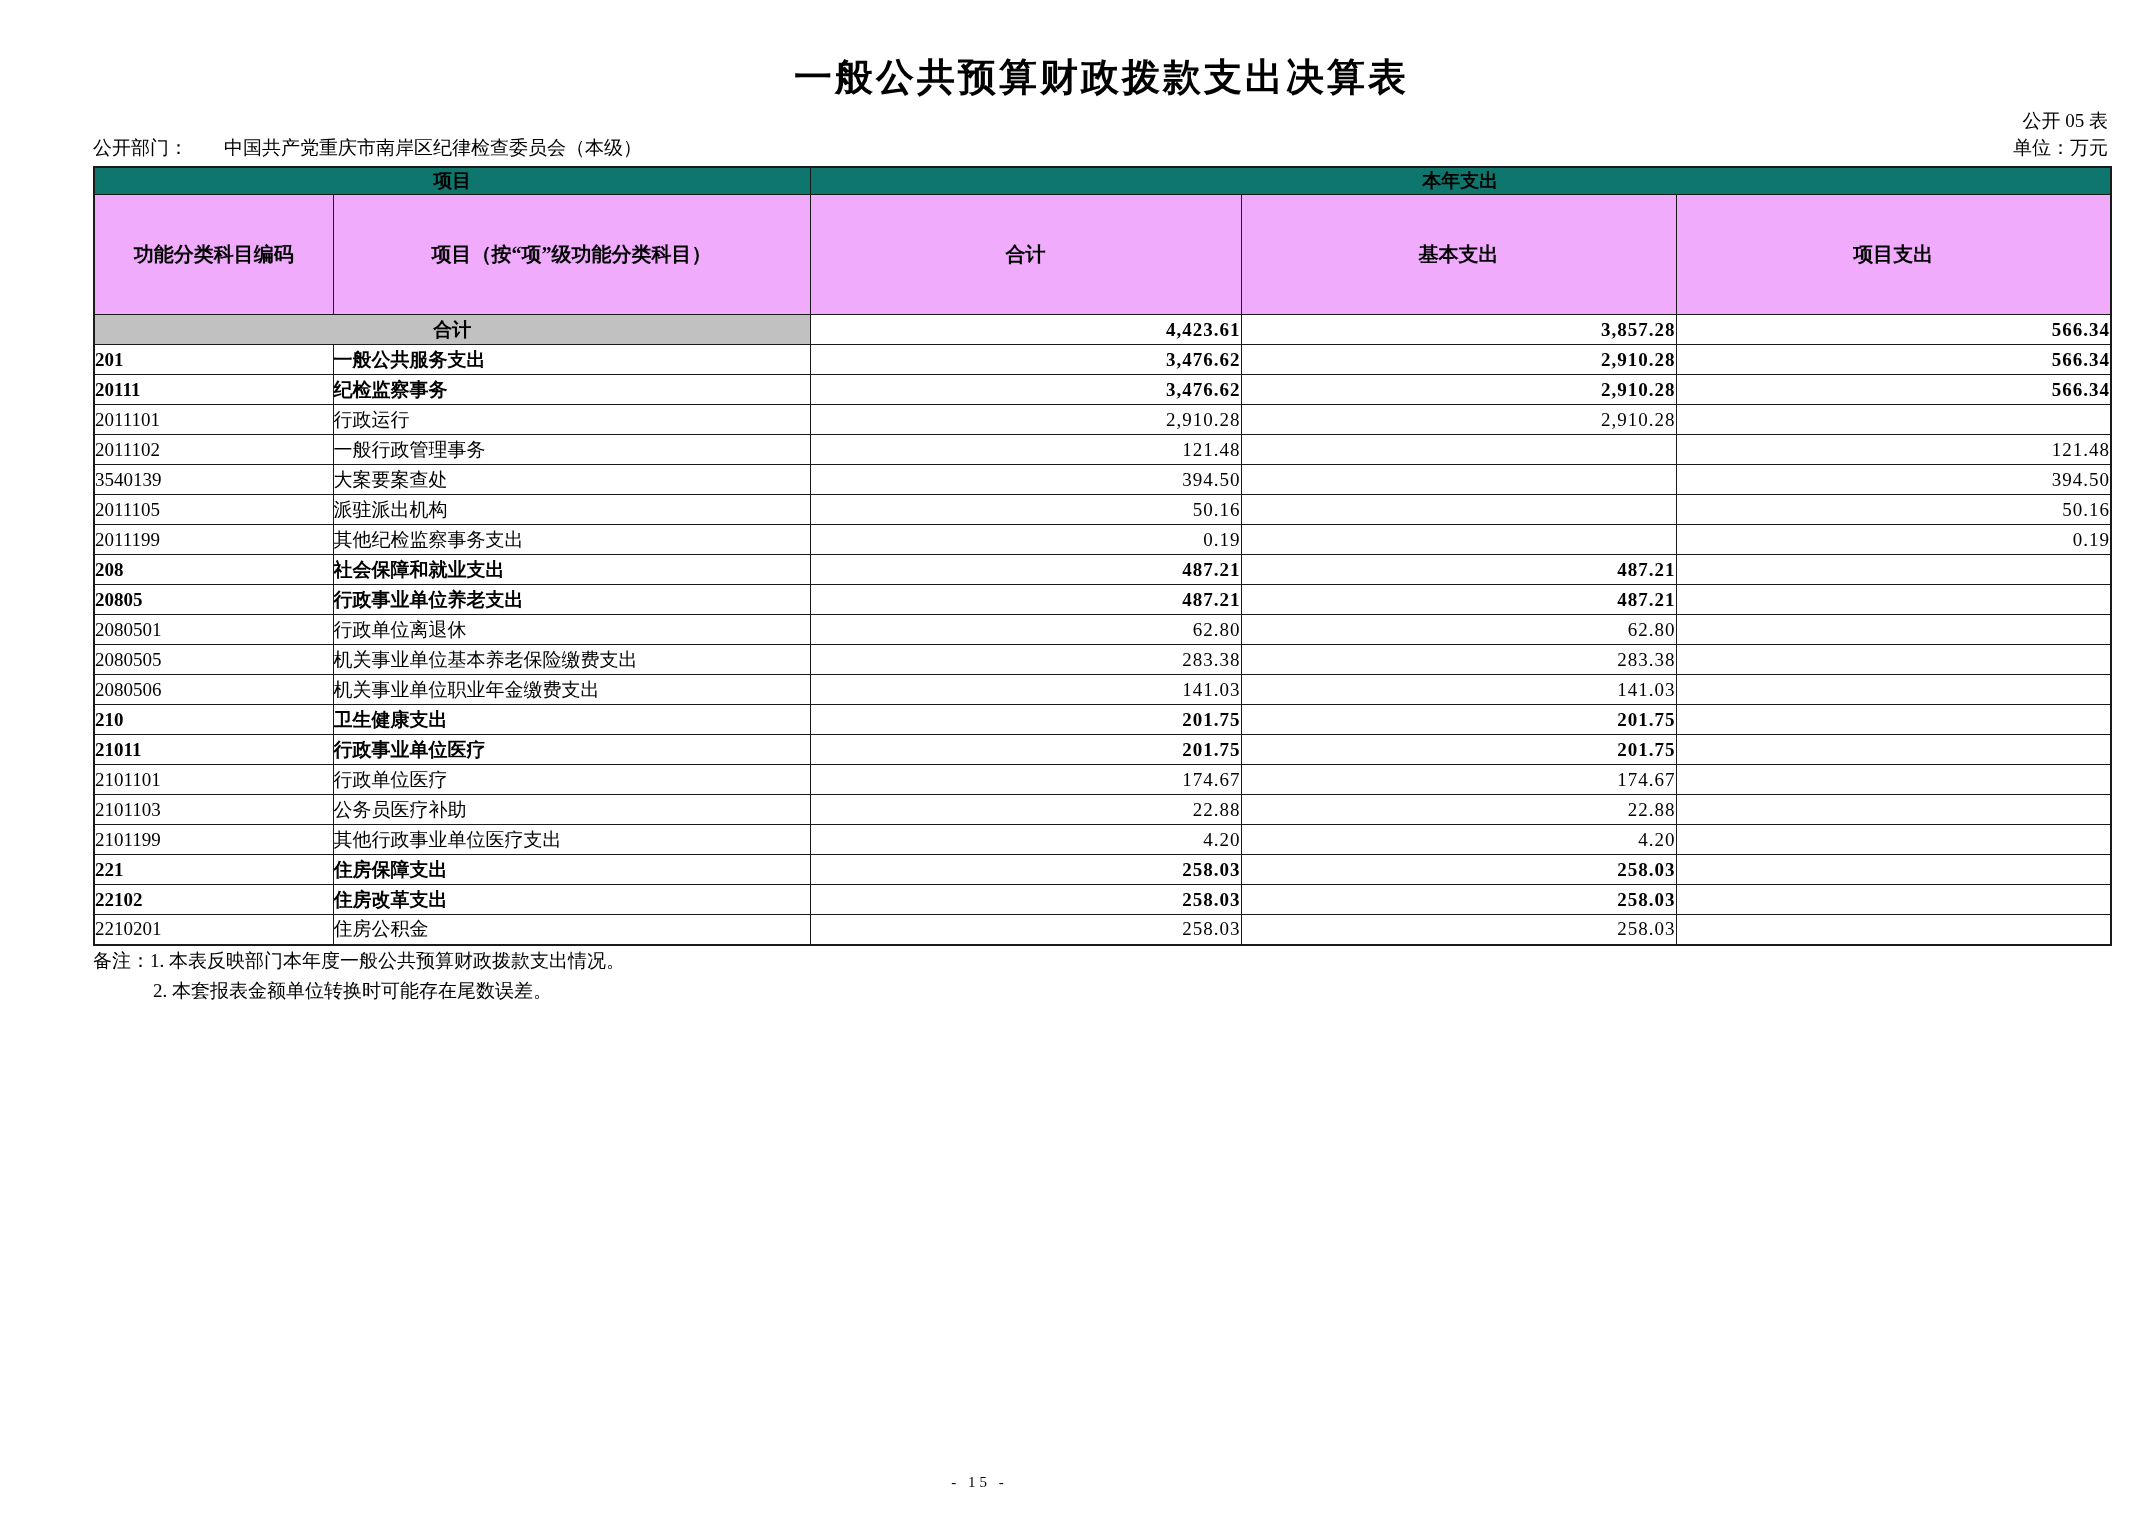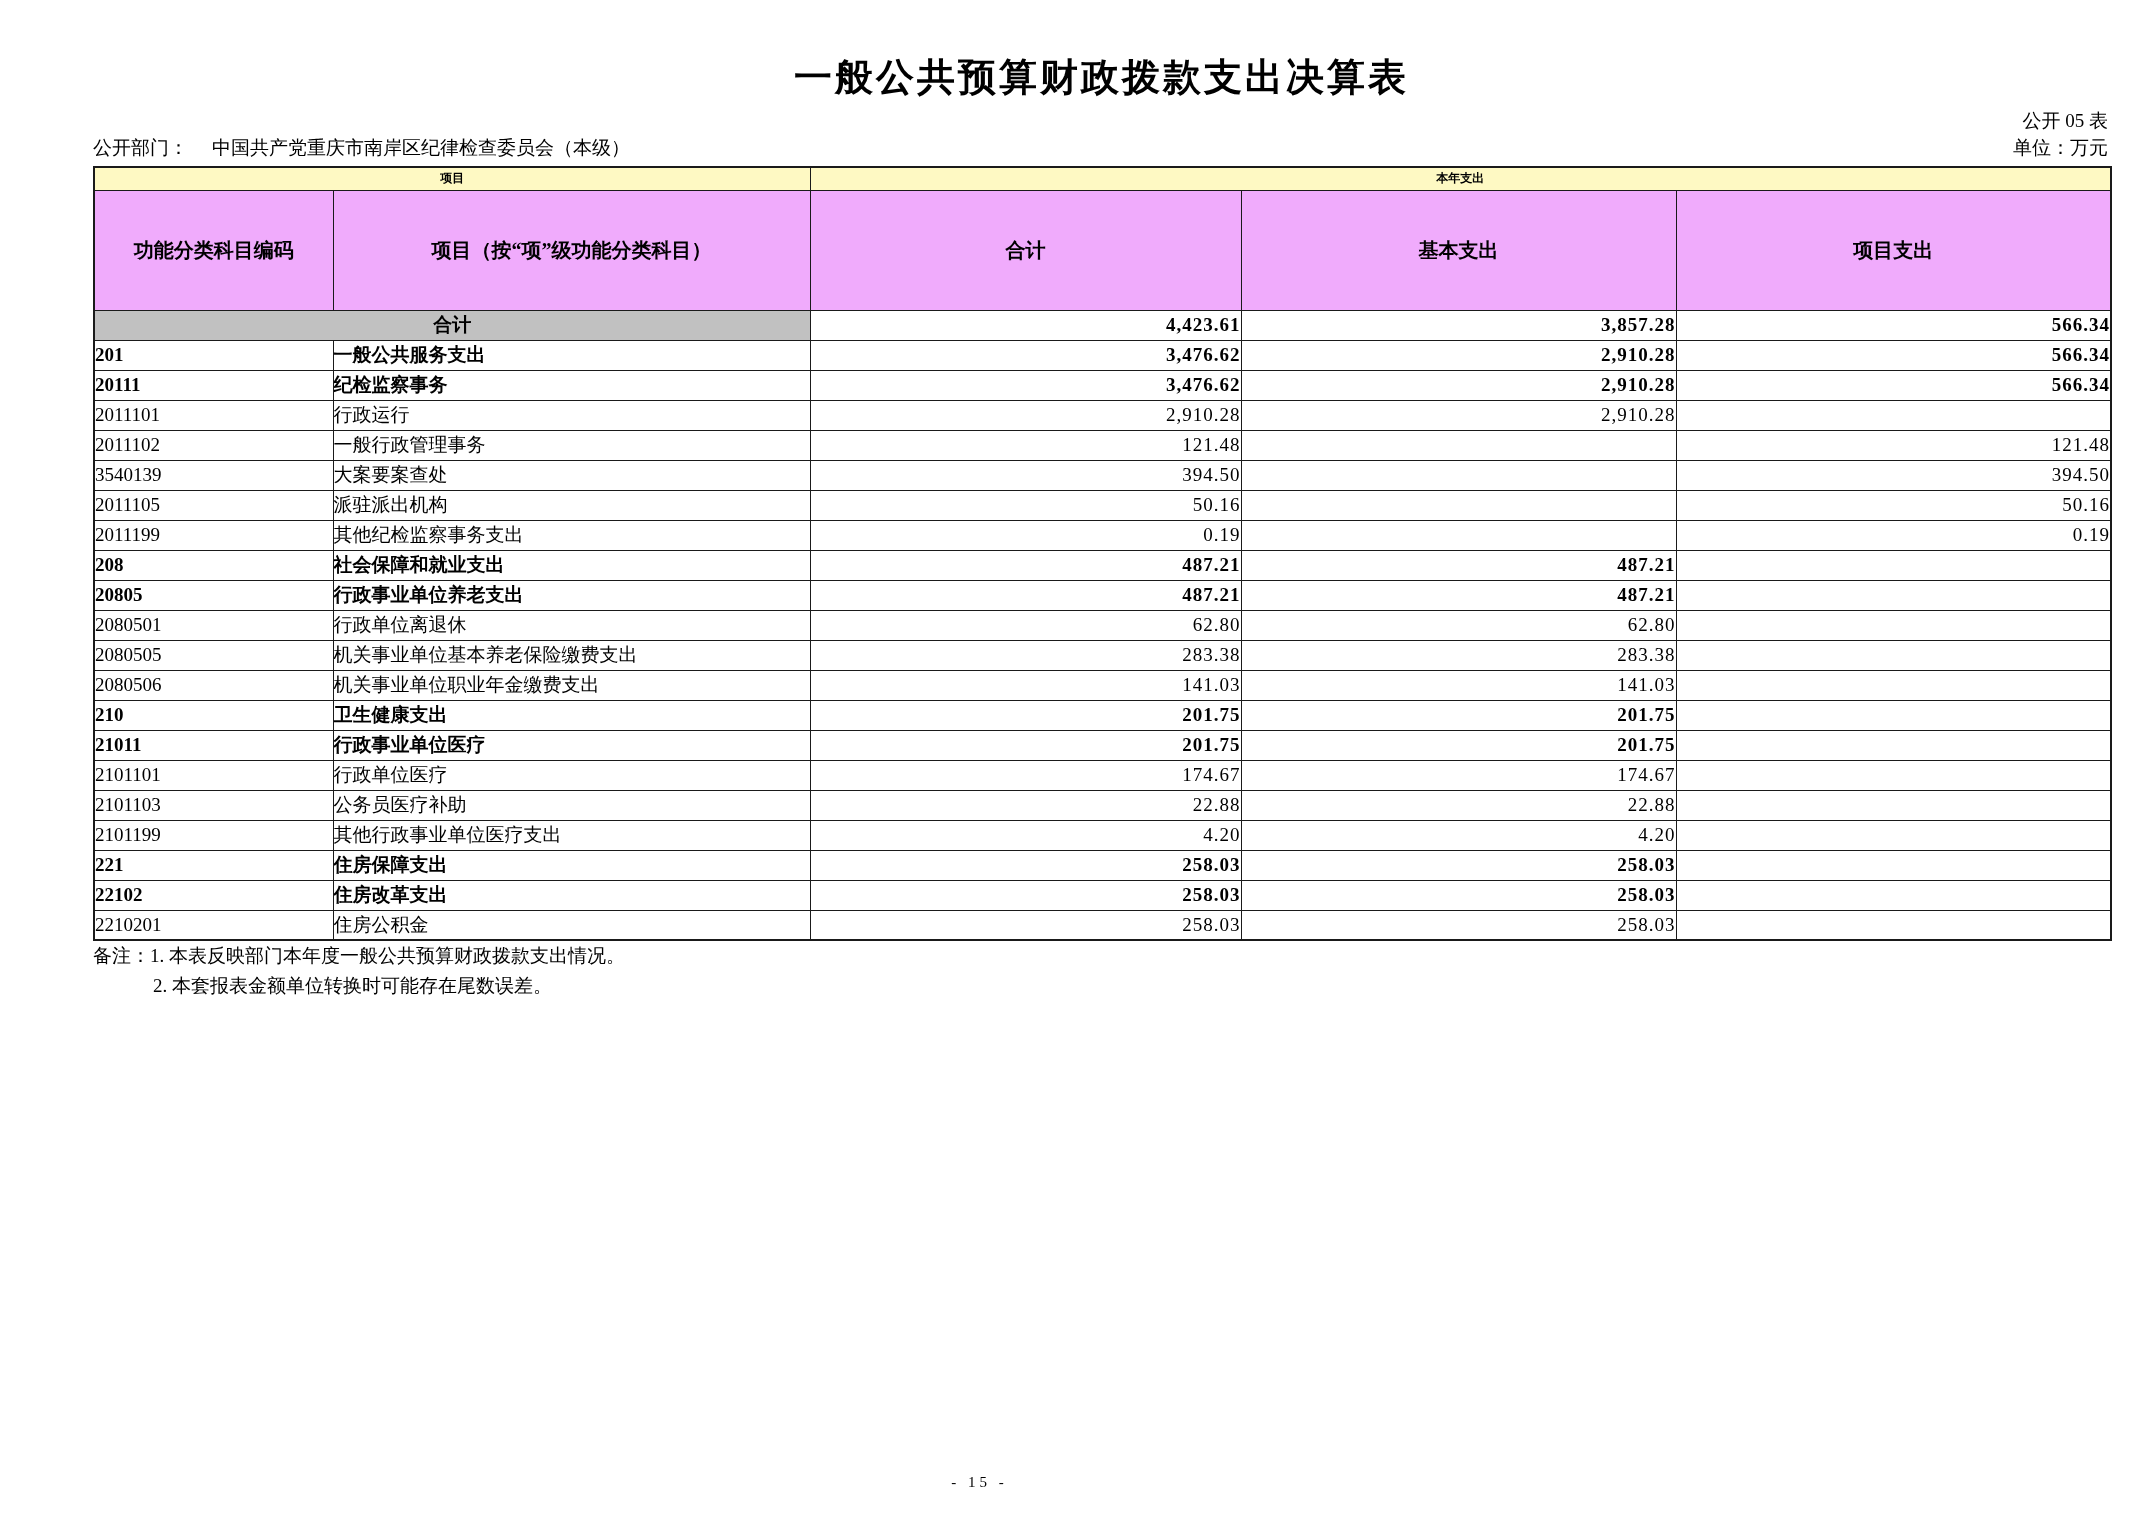--- a/index.html
+++ b/index.html
@@ -32,42 +32,42 @@
     padding-right: 2px;
   }
   .meta-row {
     margin-top: 4px;
     display: flex;
     justify-content: space-between;
     align-items: flex-end;
     font-size: 19px;
     line-height: 24px;
   }
-  .dept-value { margin-left: 24px; }
+  .dept-value { margin-left: 36px; }
   .unit { padding-right: 2px; }
 
   table.fin {
     margin-top: 6px;
     width: 2017px;
     table-layout: fixed;
     border-collapse: collapse;
     border: 2px solid #1a1a1a;
     font-size: 19px;
   }
   table.fin th, table.fin td {
     border: 1px solid #1a1a1a;
     padding: 0;
     overflow: hidden;
     white-space: nowrap;
   }
   tr.h1 th {
     height: 23px;
-    background: #fef9c3;
+    background: #0f766e;
     font-weight: 700;
-    font-size: 12px;
+    font-size: 19px;
     text-align: center;
     vertical-align: middle;
   }
   tr.h2 th {
     height: 120px;
     background: #f0abfc;
     font-weight: 700;
     font-size: 20px;
     text-align: center;
     vertical-align: middle;

